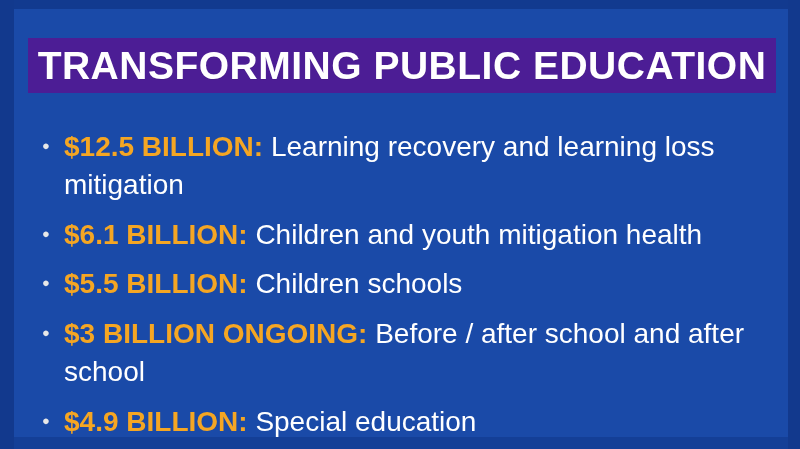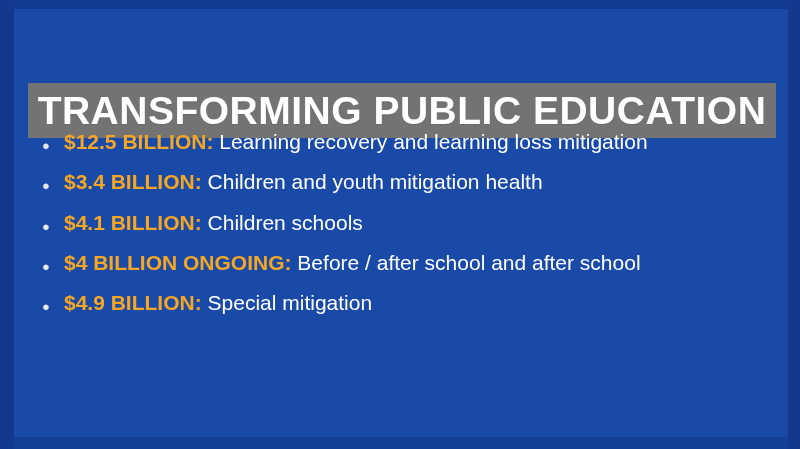--- a/index.html
+++ b/index.html
@@ -46,25 +46,24 @@
     width: 12px;
     background: #12398d;
   }
 
   .title-banner {
     position: absolute;
     top: 38px;
     left: 28px;
     width: 748px;
     height: 55px;
-    background: #737373;
+    background: #4c1d95;
     display: flex;
     align-items: center;
     justify-content: center;
-    margin-top: 45px;
   }
   .title-text {
     color: #ffffff;
     font-size: 39px;
     font-weight: bold;
     letter-spacing: 0.5px;
     line-height: 1;
     white-space: nowrap;
     text-shadow: 0 1px 0 rgba(0,0,0,0.08);
   }
@@ -84,21 +83,21 @@
     flex: 0 0 auto;
     width: 18px;
     padding-top: 11px;
     color: #e8e8e8;
     font-size: 13px;
     line-height: 1;
   }
   .bullet-text {
     flex: 1 1 auto;
     color: #ffffff;
-    font-size: 21px;
+    font-size: 28px;
     line-height: 1.35;
     padding-left: 4px;
   }
   .amount {
     color: #f5a623;
     font-weight: bold;
   }
   .desc {
     color: #ffffff;
     font-weight: normal;
@@ -123,43 +122,43 @@
       <div class="bullet-dot">●</div>
       <div class="bullet-text">
         <span class="amount">$12.5 BILLION:</span>
         <span class="desc">Learning recovery and learning loss mitigation</span>
       </div>
     </div>
 
     <div class="bullet-row">
       <div class="bullet-dot">●</div>
       <div class="bullet-text">
-        <span class="amount">$3.4 BILLION:</span>
+        <span class="amount">$6.1 BILLION:</span>
         <span class="desc">Children and youth mitigation health</span>
       </div>
     </div>
 
     <div class="bullet-row">
       <div class="bullet-dot">●</div>
       <div class="bullet-text">
-        <span class="amount">$4.1 BILLION:</span>
+        <span class="amount">$5.5 BILLION:</span>
         <span class="desc">Children schools</span>
       </div>
     </div>
 
     <div class="bullet-row">
       <div class="bullet-dot">●</div>
       <div class="bullet-text">
-        <span class="amount">$4 BILLION ONGOING:</span>
+        <span class="amount">$3 BILLION ONGOING:</span>
         <span class="desc">Before / after school and after school</span>
       </div>
     </div>
 
     <div class="bullet-row">
       <div class="bullet-dot">●</div>
       <div class="bullet-text">
         <span class="amount">$4.9 BILLION:</span>
-        <span class="desc">Special mitigation</span>
+        <span class="desc">Special education</span>
       </div>
     </div>
 
   </div>
 </div>
 
 </body></html>

